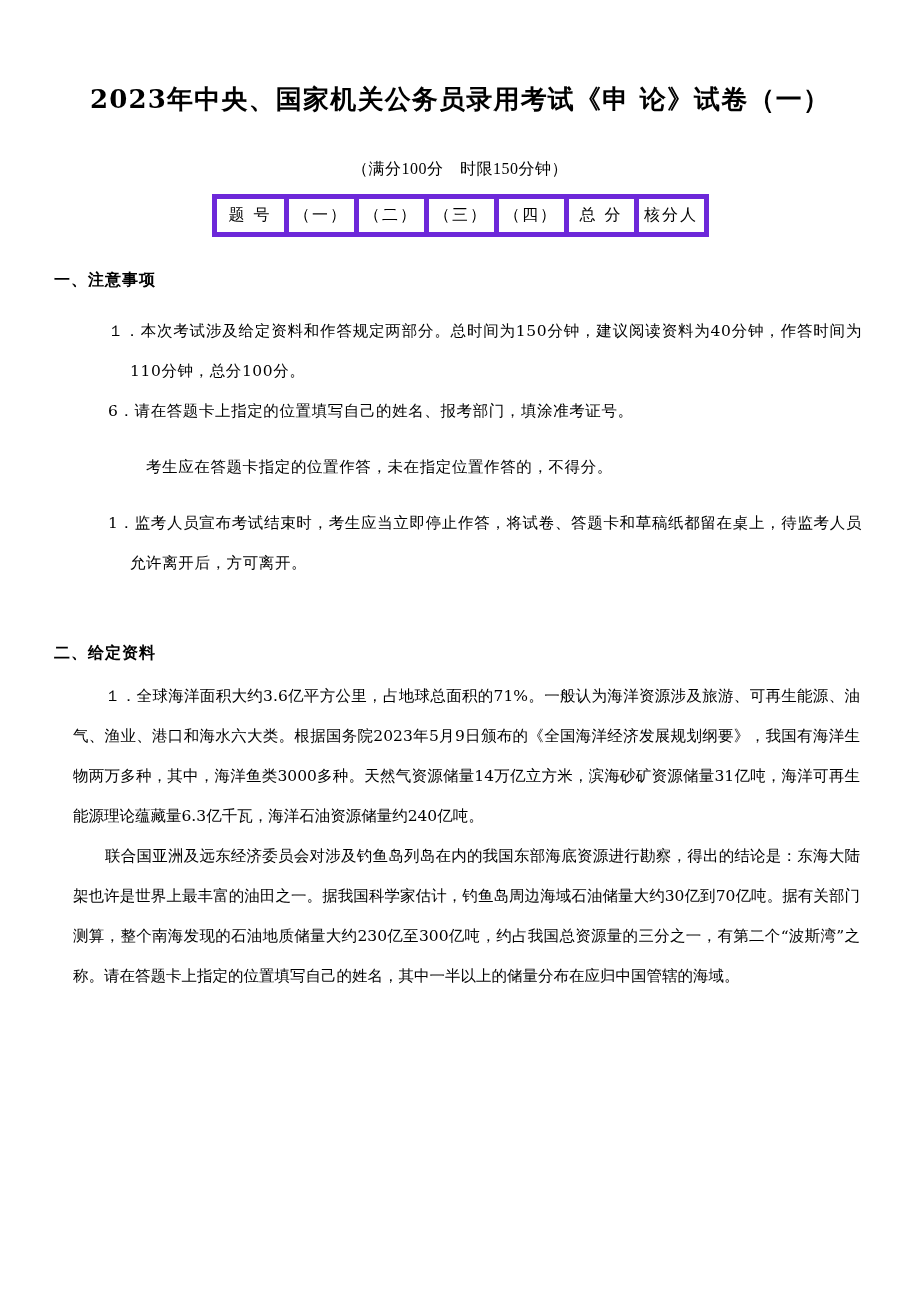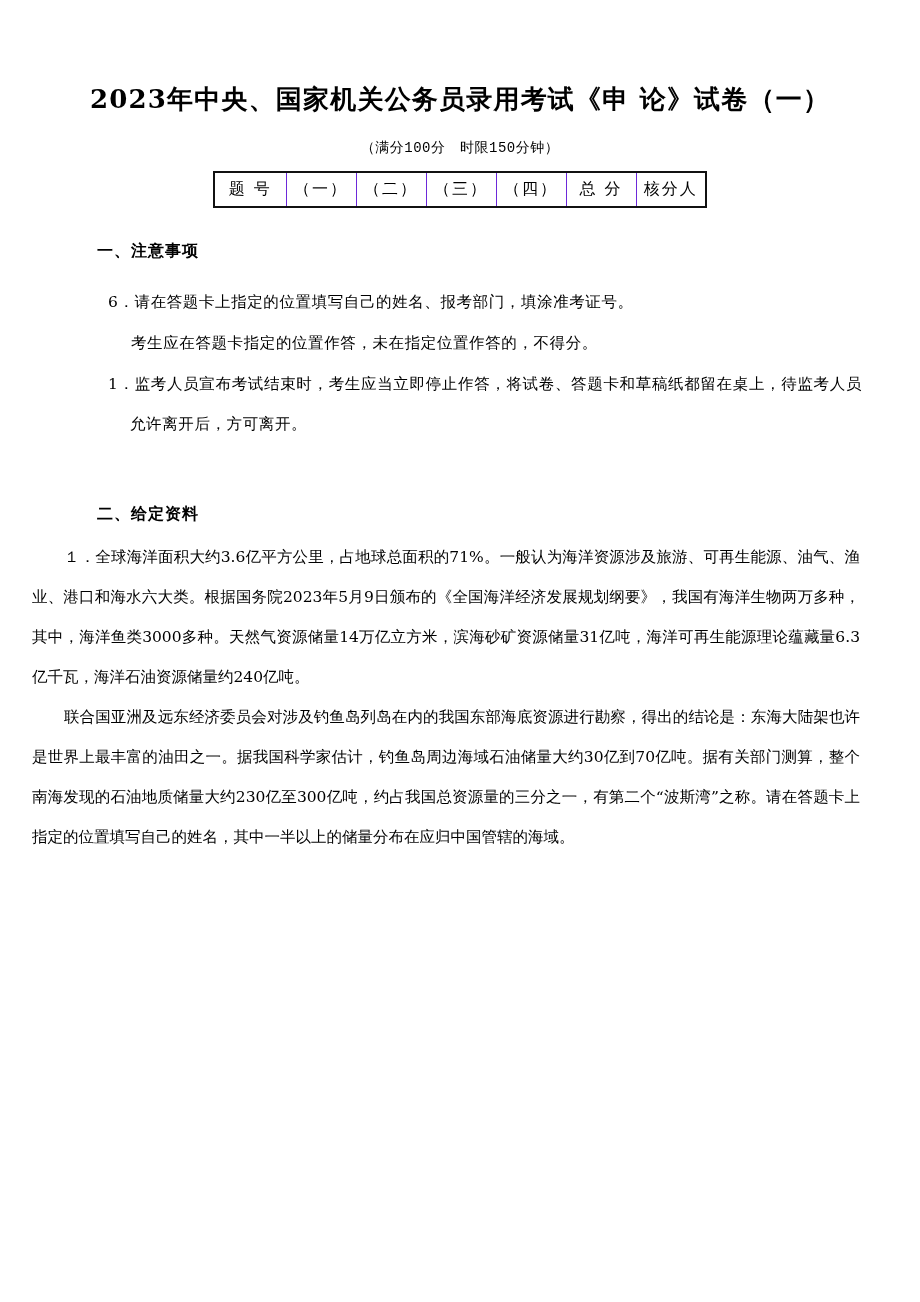--- a/index.html
+++ b/index.html
@@ -46,40 +46,40 @@
     font-size: 24px;
     letter-spacing: 1.2px;
     line-height: 1.35;
     margin: 16px 0 0 0;
     white-space: nowrap;
   }
 
   
   .score-note {
     text-align: center;
-    font-size: 14px;
-    margin-top: 22px;
+    font-size: 16px;
+    margin-top: 42px;
     letter-spacing: 0.5px;
-    font-family: Liberation Mono, monospace;
+    font-family: Liberation Serif, serif;
   }
 
   
   .score-table-wrap {
     margin-top: 14px;
     display: flex;
     justify-content: center;
   }
   table.score-table {
     border-collapse: collapse;
     width: 492px;
     table-layout: fixed;
     border: 2px solid #111;
   }
   table.score-table td {
-    border: 1px solid #6d28d9;
+    border: 5px solid #6d28d9;
     height: 31px;
     text-align: center;
     vertical-align: middle;
     font-size: 16px;
     letter-spacing: 2px;
     font-family: "DejaVu Serif", "Liberation Serif", serif;
     padding: 0;
   }
   table.score-table tr.row-head td { height: 33px; }
   table.score-table tr.row-body td { height: 31px; }
@@ -87,21 +87,21 @@
   table.score-table col.c-q { width: 70px; }
   table.score-table col.c-total { width: 70px; }
   table.score-table col.c-checker { width: 70px; }
 
   
   .section-heading {
     font-weight: bold;
     font-size: 16px;
     letter-spacing: 1px;
     margin: 0;
-    padding-left: 97px;
+    padding-left: 54px;
     font-family: "DejaVu Serif", "Liberation Serif", serif;
   }
   #heading-notice { margin-top: 33px; }
   #heading-materials { margin-top: 60px; }
 
   
   .notice-list {
     margin: 0;
     padding: 0;
     list-style: none;
@@ -119,38 +119,38 @@
     text-indent: -22px;
   }
   .notice-item:first-child { margin-top: 20px; }
   .notice-sub {
     font-family: "DejaVu Serif", "Liberation Serif", serif;
     font-size: 15.5px;
     line-height: 40px;
     letter-spacing: 0.6px;
     text-align: justify;
     text-justify: inter-character;
-    margin: 1px;
+    margin: 16px;
     padding-left: 130px;
     padding-right: 58px;
   }
 
   
   .materials {
     margin-top: 12px;
   }
   .material-para {
     font-family: "DejaVu Serif", "Liberation Serif", serif;
     font-size: 15.5px;
     line-height: 40px;
     letter-spacing: 0px;
     text-align: justify;
     text-justify: inter-character;
     margin: 0;
-    padding-left: 32px;
+    padding-left: 73px;
     padding-right: 60px;
     text-indent: 32px;
   }
   .material-para.numbered {
     text-indent: 32px;
   }
 </style>
 </head>
 <body>
 
@@ -182,20 +182,21 @@
           <td>（四）</td>
           <td>总 分</td>
           <td>核分人</td>
         </tr>
       </tbody>
     </table>
   </div>
 
   <h3 class="section-heading" id="heading-notice">一、注意事项</h3>
   <div class="notice-list">
+    <p class="notice-item">１．本次考试涉及给定资料和作答规定两部分。总时间为150分钟，建议阅读资料为40分钟，作答时间为110分钟，总分100分。</p>
     <p class="notice-item">6．请在答题卡上指定的位置填写自己的姓名、报考部门，填涂准考证号。</p>
     <p class="notice-sub">考生应在答题卡指定的位置作答，未在指定位置作答的，不得分。</p>
     <p class="notice-item">1．监考人员宣布考试结束时，考生应当立即停止作答，将试卷、答题卡和草稿纸都留在桌上，待监考人员允许离开后，方可离开。</p>
   </div>
 
   <h3 class="section-heading" id="heading-materials">二、给定资料</h3>
   <div class="materials">
     <p class="material-para numbered">１．全球海洋面积大约3.6亿平方公里，占地球总面积的71%。一般认为海洋资源涉及旅游、可再生能源、油气、渔业、港口和海水六大类。根据国务院2023年5月9日颁布的《全国海洋经济发展规划纲要》，我国有海洋生物两万多种，其中，海洋鱼类3000多种。天然气资源储量14万亿立方米，滨海砂矿资源储量31亿吨，海洋可再生能源理论蕴藏量6.3亿千瓦，海洋石油资源储量约240亿吨。</p>
     <p class="material-para">联合国亚洲及远东经济委员会对涉及钓鱼岛列岛在内的我国东部海底资源进行勘察，得出的结论是：东海大陆架也许是世界上最丰富的油田之一。据我国科学家估计，钓鱼岛周边海域石油储量大约30亿到70亿吨。据有关部门测算，整个南海发现的石油地质储量大约230亿至300亿吨，约占我国总资源量的三分之一，有第二个“波斯湾”之称。请在答题卡上指定的位置填写自己的姓名，其中一半以上的储量分布在应归中国管辖的海域。</p>
   </div>

